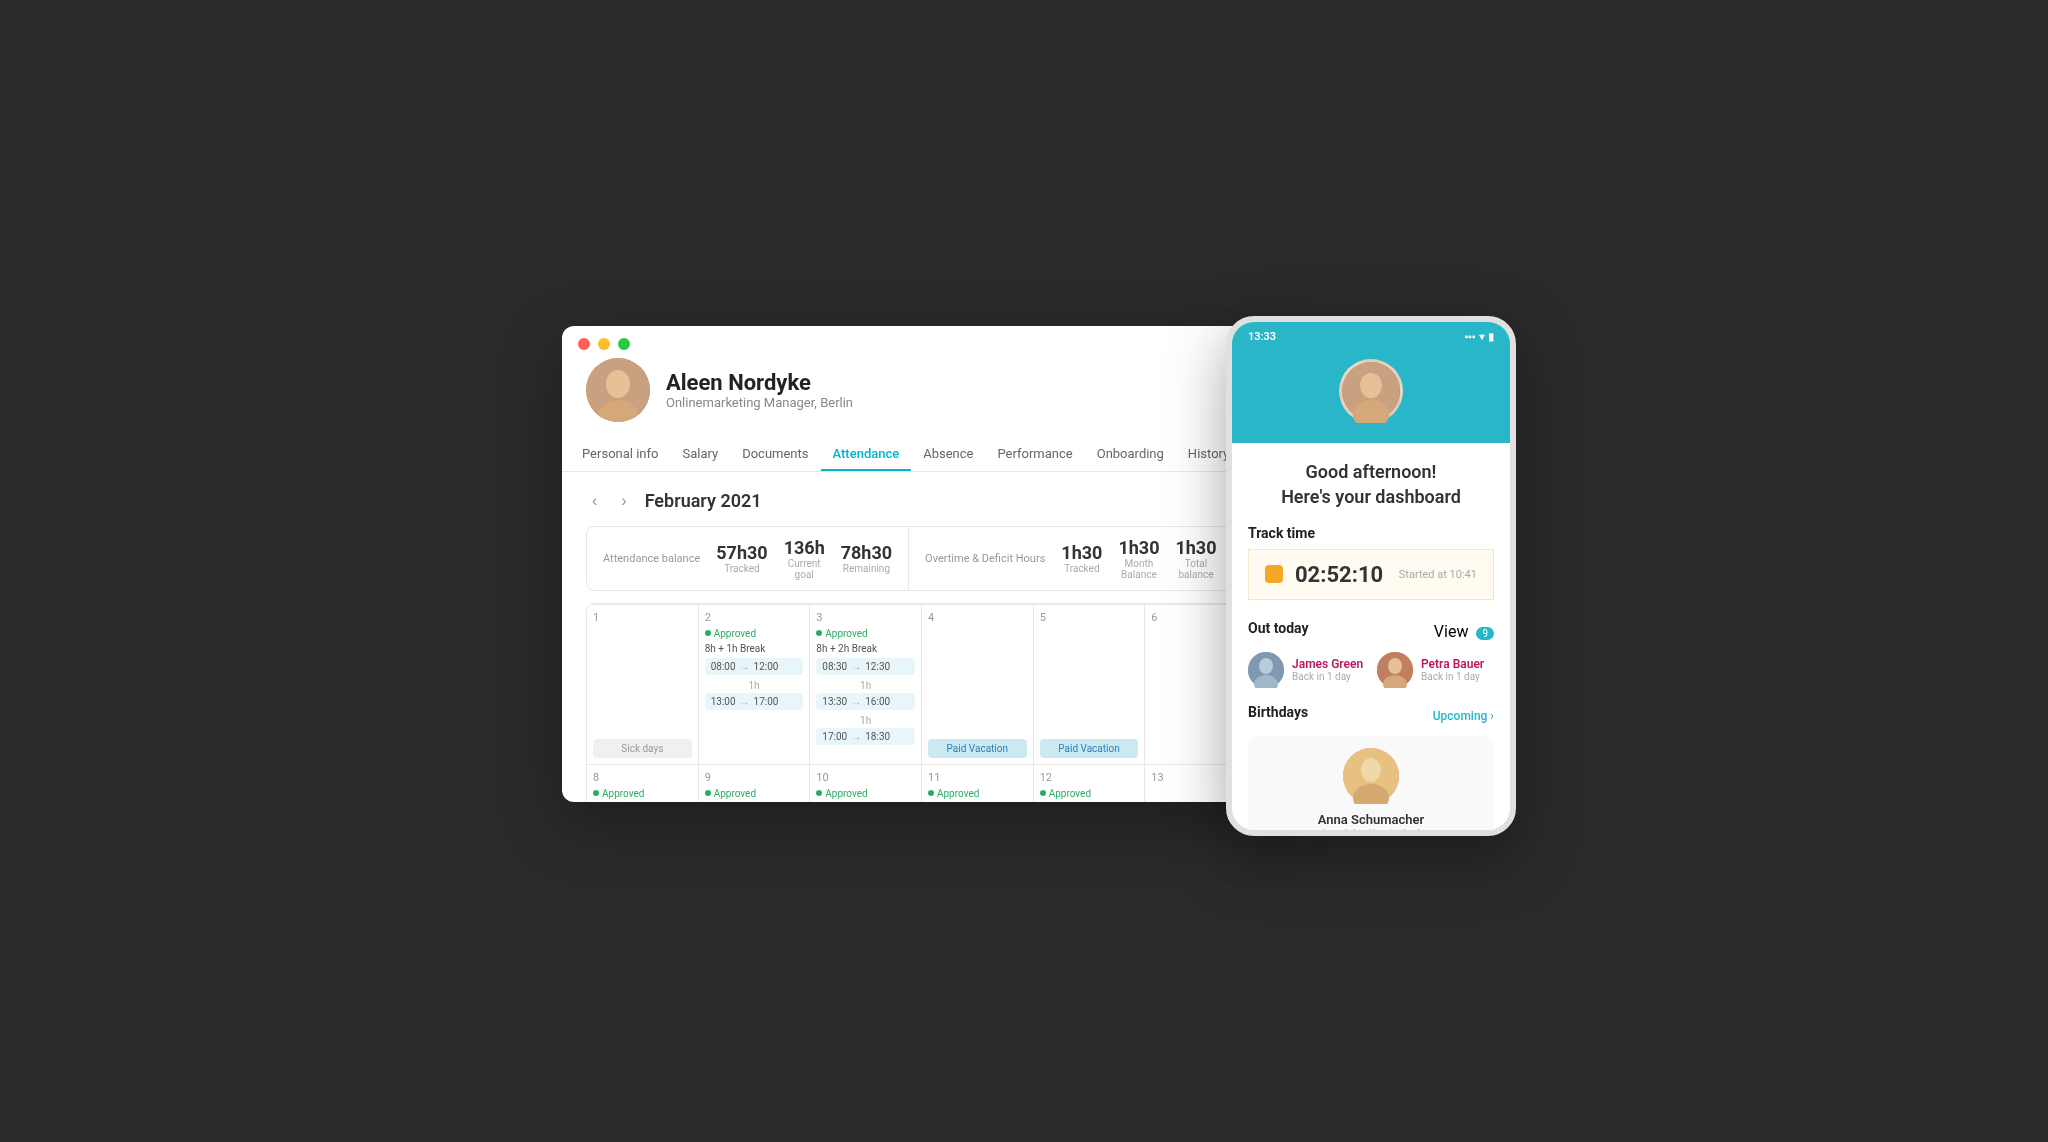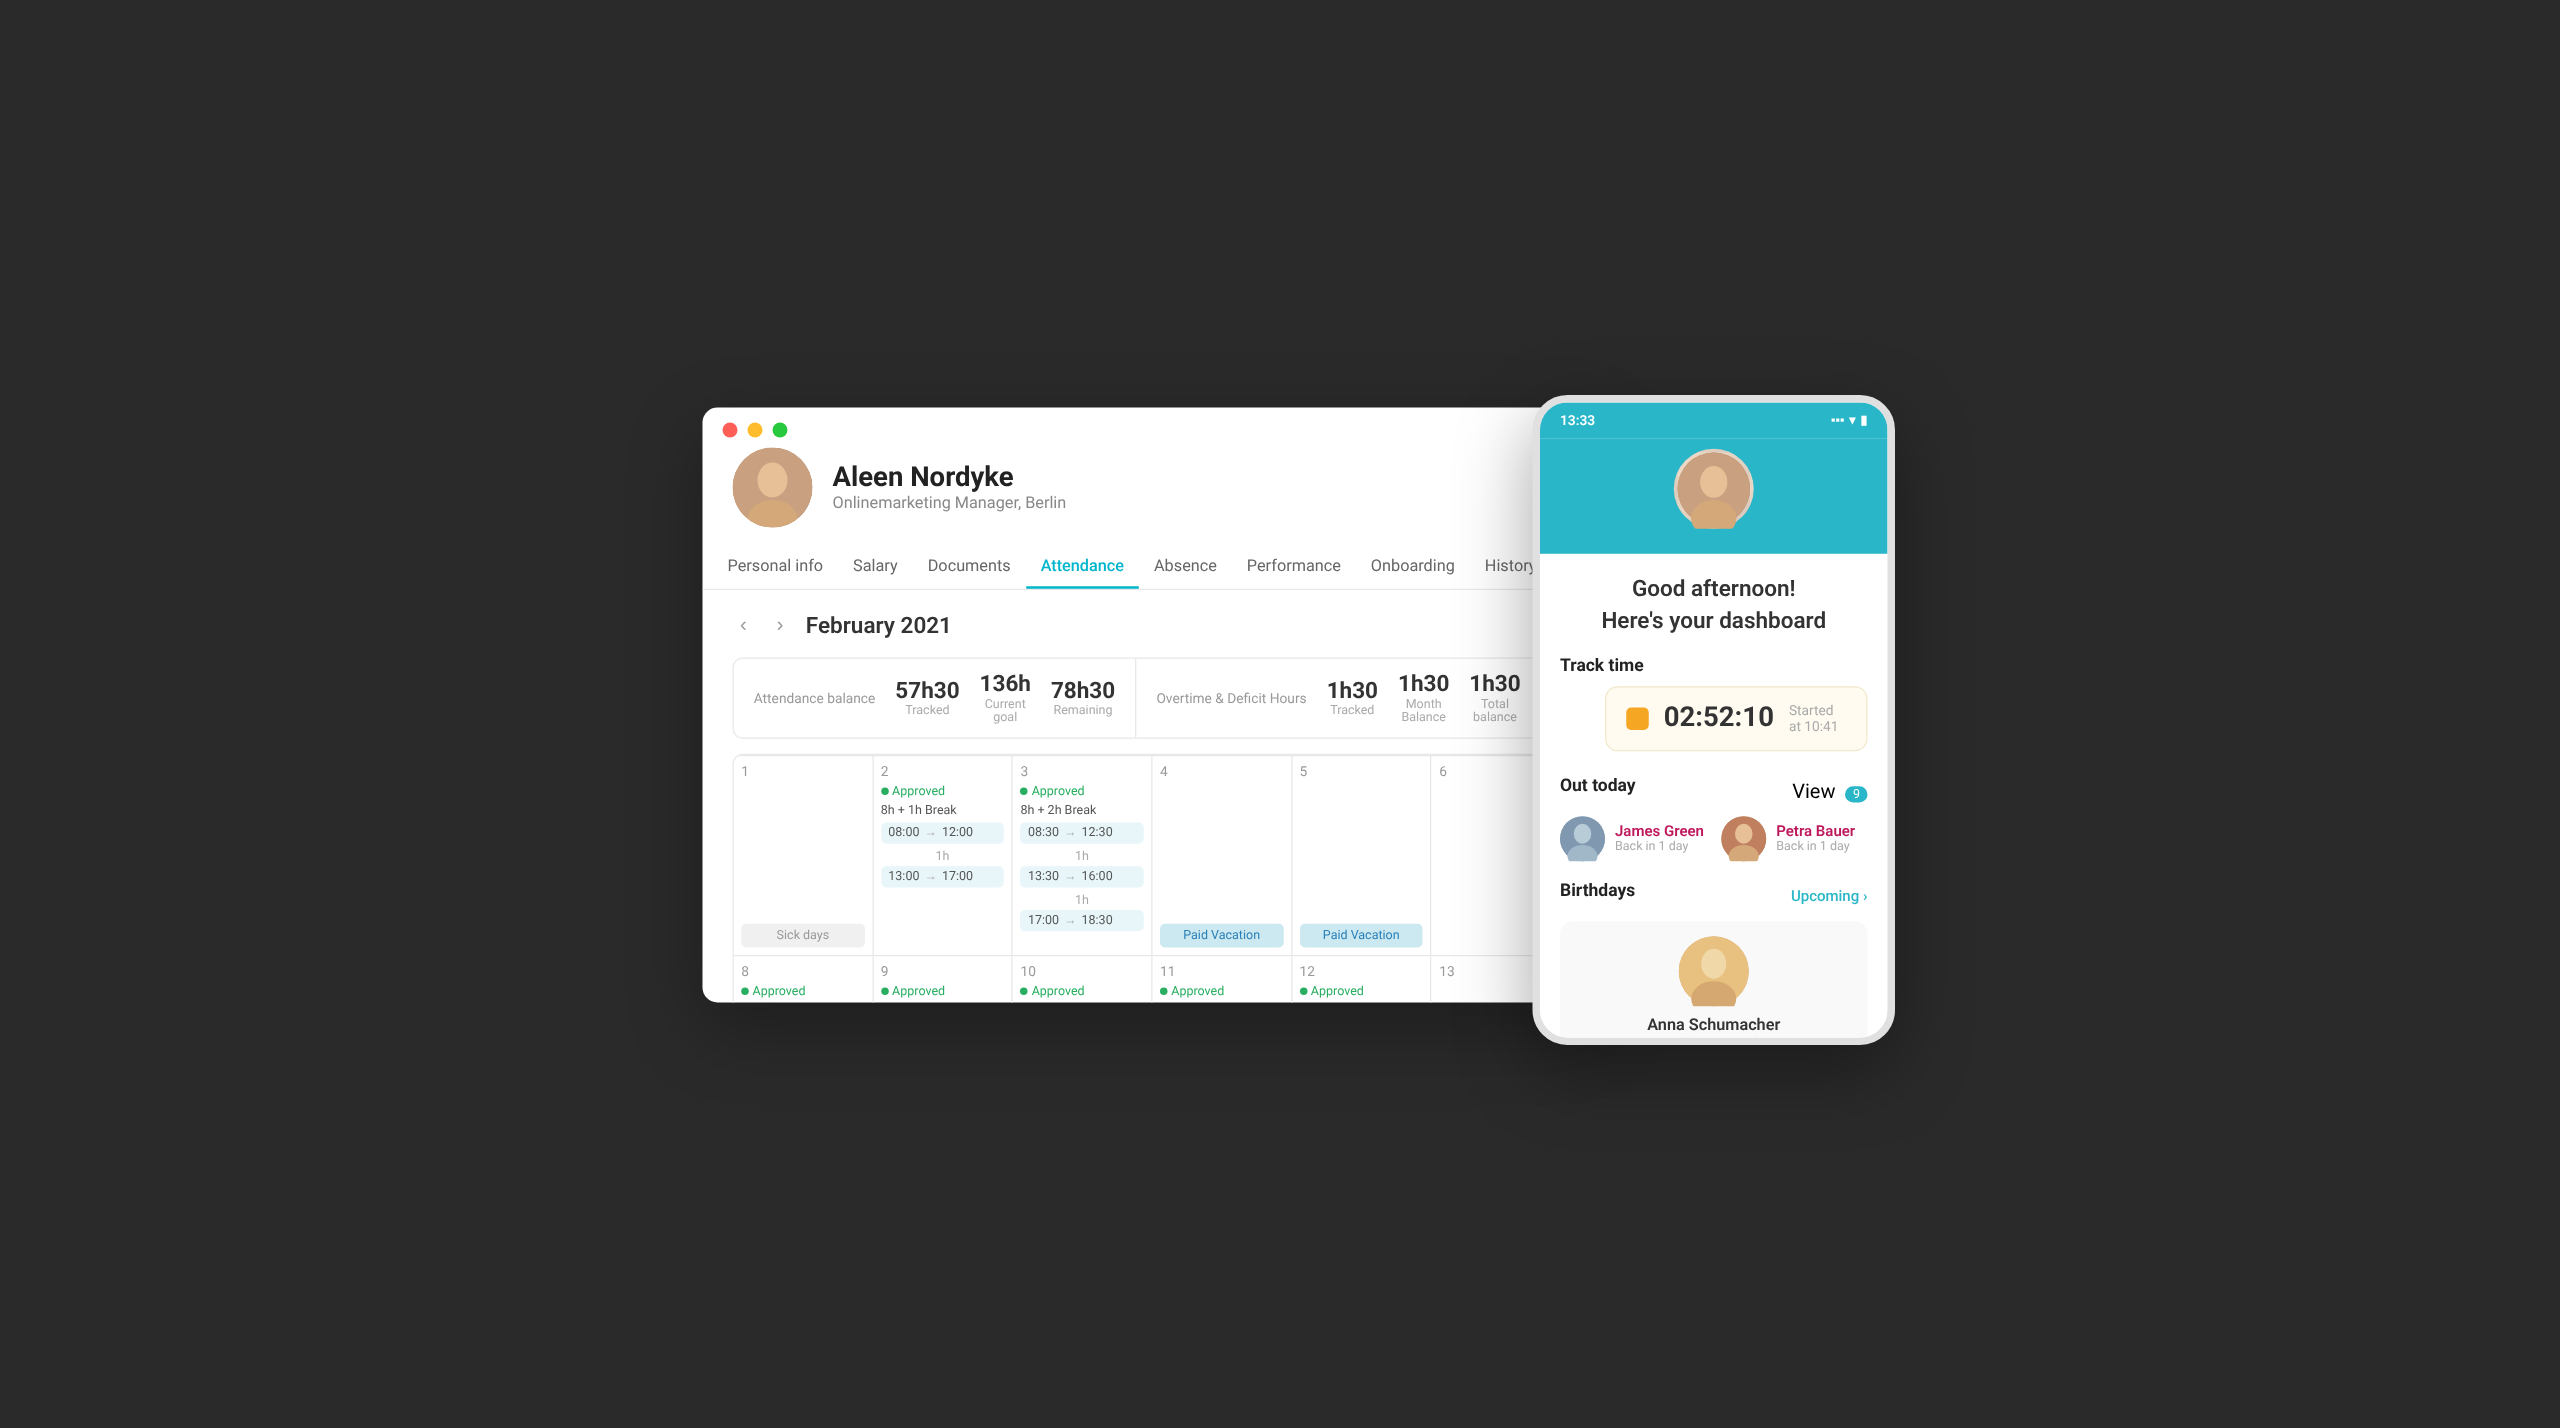--- a/index.html
+++ b/index.html
@@ -342,26 +342,25 @@
     }
     .section-title {
       font-size: 14px;
       font-weight: 700;
       color: #222;
       margin-bottom: 8px;
     }
     .timer-card {
       background: #fffbf0;
       border: 1px solid #f0e8c8;
-      border-radius: 10px;
+      border-radius: 0;
       padding: 12px 16px;
       display: flex;
       align-items: center;
       gap: 12px;
-      margin-left: 36px;
     }
     .timer-dot {
       width: 18px; height: 18px;
       background: #f5a623;
       border-radius: 4px;
       flex-shrink: 0;
     }
     .timer-value {
       font-size: 22px;
       font-weight: 700;

